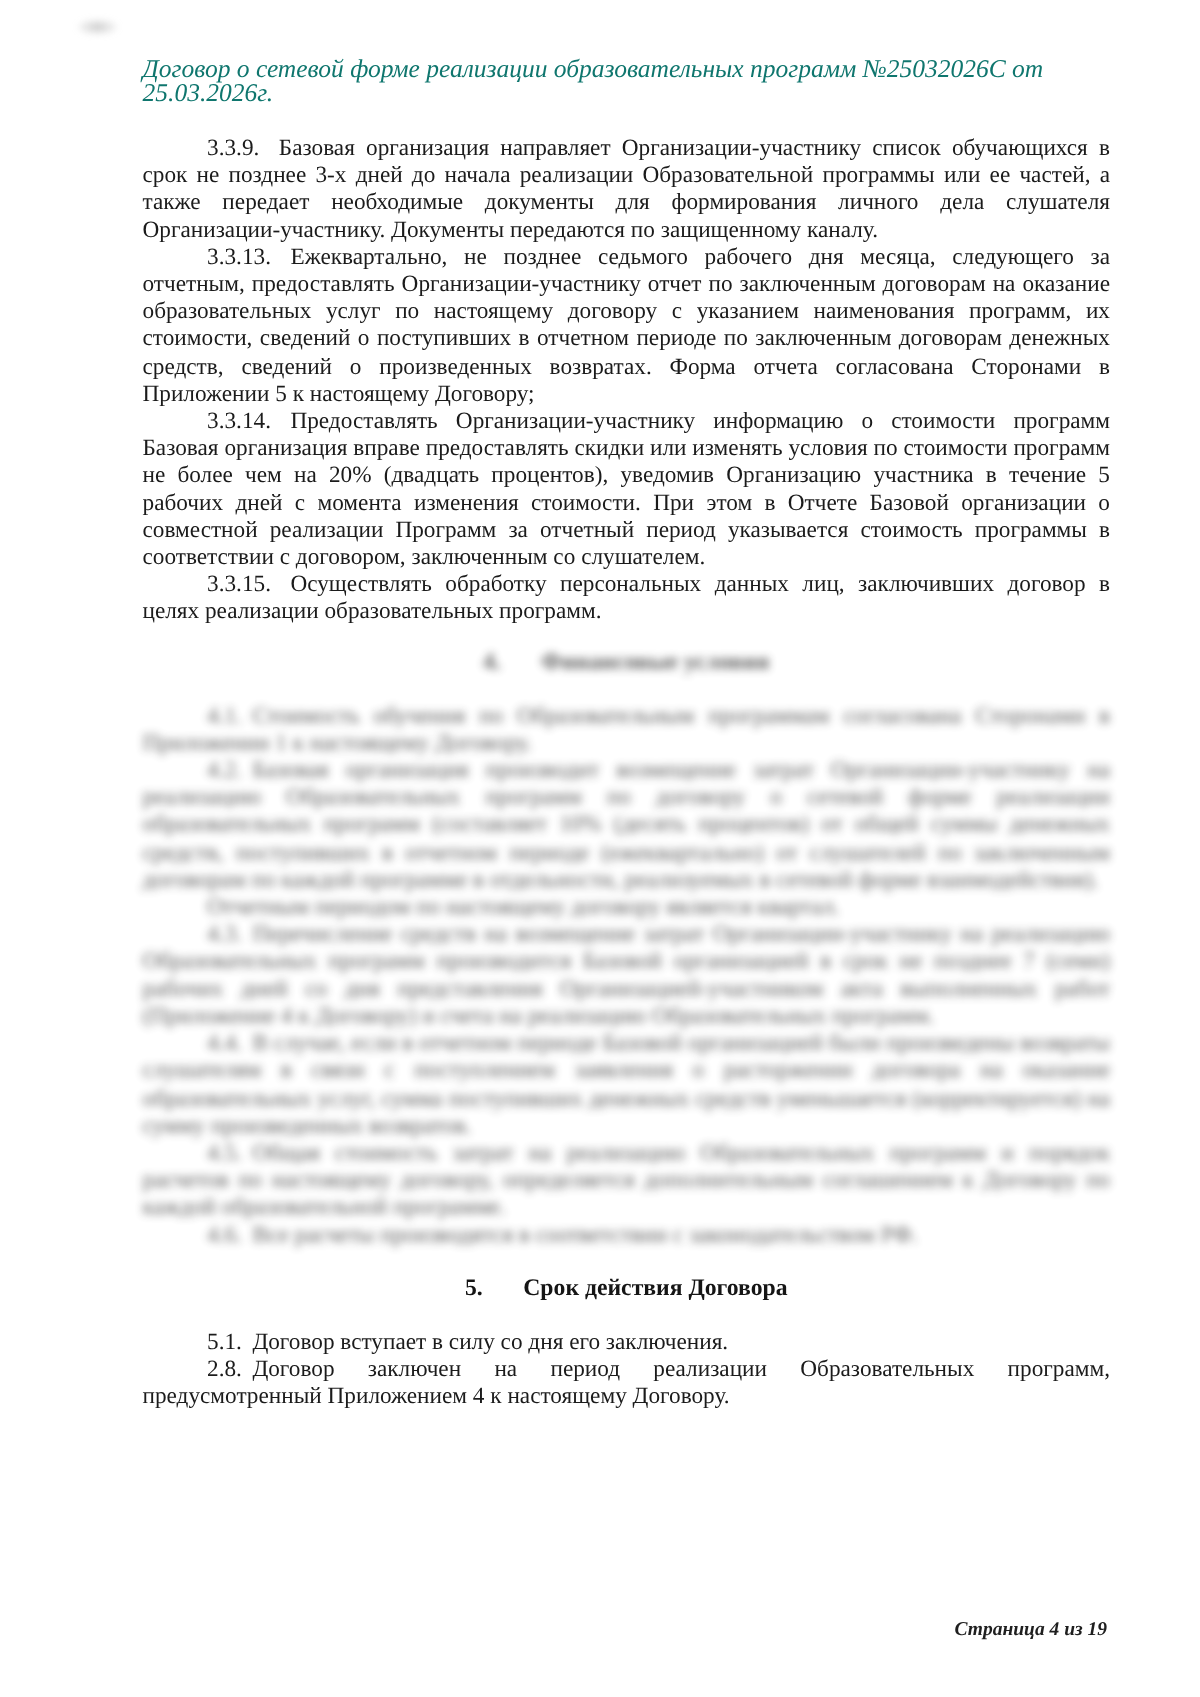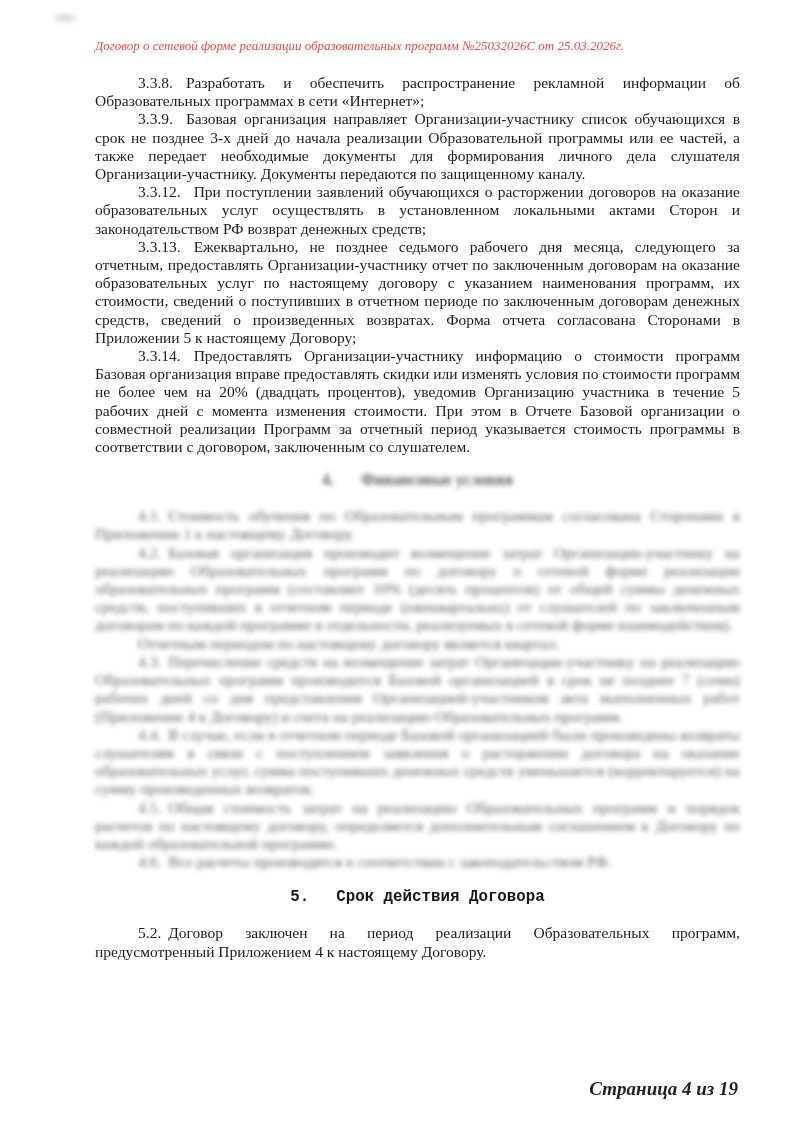--- a/index.html
+++ b/index.html
@@ -14,23 +14,23 @@
     color: #1b1b1b;
   }
   .content {
     position: absolute;
     left: 95px;
     top: 38px;
     width: 645px;
   }
   .doc-header {
     font-style: italic;
-    font-size: 13px;
+    font-size: 17px;
     line-height: 16px;
-    color: #ef4444;
+    color: #0f766e;
     margin-bottom: 20px;
   }
   p.para {
     margin: 0;
     text-align: justify;
     text-indent: 43px;
     font-size: 15.5px;
     line-height: 18.2px;
   }
   .pnum  { margin-right: 13px; }
@@ -43,27 +43,27 @@
     line-height: 20px;
     color: #151515;
   }
   h2.sec .hnum { margin-right: 27px; }
   .blur-wrap {
     filter: blur(2.7px);
     opacity: 0.78;
     color: #2e2e2e;
   }
   .blur-wrap h2.sec { margin-top: 14px; color: #2e2e2e; }
-  .sec5-heading { margin-top: 16px !important; font-family: Liberation Mono, monospace; }
+  .sec5-heading { margin-top: 16px !important; }
   .page-footer {
     position: absolute;
     top: 1078px;
     right: 62px;
     font-style: italic;
-    font-size: 19px;
+    font-size: 13px;
     font-weight: 600;
     color: #1f1f1f;
   }
   .scan-smudge {
     position: absolute;
     left: 50px;
     top: 12px;
     width: 30px;
     height: 12px;
     background: radial-gradient(ellipse at center, rgba(150,150,150,0.5), rgba(150,150,150,0) 70%);
@@ -74,39 +74,39 @@
 <body>
 
 <div class="page">
   <div class="scan-smudge"></div>
 
   <div class="content">
 
     <div class="doc-header">Договор о сетевой форме реализации образовательных программ №25032026С от 25.03.2026г.</div>
 
     <div>
-      <p class="para"><span class="pnum">3.3.8.</span><span>Разработать и обеспечить распространение рекламной информации об Образовательных программах в сети «Интернет»;</span></p>
       <p class="para"><span class="pnum">3.3.9.</span><span>Базовая организация направляет Организации-участнику список обучающихся в срок не позднее 3-х дней до начала реализации Образовательной программы или ее частей, а также передает необходимые документы для формирования личного дела слушателя Организации-участнику. Документы передаются по защищенному каналу.</span></p>
-      <p class="para"><span class="pnum">3.3.12.</span><span>При поступлении заявлений обучающихся о расторжении договоров на оказание образовательных услуг осуществлять в установленном локальными актами Сторон и законодательством РФ возврат денежных средств;</span></p>
       <p class="para"><span class="pnum">3.3.13.</span><span>Ежеквартально, не позднее седьмого рабочего дня месяца, следующего за отчетным, предоставлять Организации-участнику отчет по заключенным договорам на оказание образовательных услуг по настоящему договору с указанием наименования программ, их стоимости, сведений о поступивших в отчетном периоде по заключенным договорам денежных средств, сведений о произведенных возвратах. Форма отчета согласована Сторонами в Приложении 5 к настоящему Договору;</span></p>
       <p class="para"><span class="pnum">3.3.14.</span><span>Предоставлять Организации-участнику информацию о стоимости программ Базовая организация вправе предоставлять скидки или изменять условия по стоимости программ не более чем на 20% (двадцать процентов), уведомив Организацию участника в течение 5 рабочих дней с момента изменения стоимости. При этом в Отчете Базовой организации о совместной реализации Программ за отчетный период указывается стоимость программы в соответствии с договором, заключенным со слушателем.</span></p>
+      <p class="para"><span class="pnum">3.3.15.</span><span>Осуществлять обработку персональных данных лиц, заключивших договор в целях реализации образовательных программ.</span></p>
     </div>
 
     <div class="blur-wrap">
       <h2 class="sec"><span class="hnum">4.</span><span>Финансовые условия</span></h2>
       <p class="para"><span class="pnum pnum-sm">4.1.</span><span>Стоимость обучения по Образовательным программам согласована Сторонами в Приложении 1 к настоящему Договору.</span></p>
       <p class="para"><span class="pnum pnum-sm">4.2.</span><span>Базовая организация производит возмещение затрат Организации-участнику на реализацию Образовательных программ по договору о сетевой форме реализации образовательных программ (составляет 10% (десять процентов) от общей суммы денежных средств, поступивших в отчетном периоде (ежеквартально) от слушателей по заключенным договорам по каждой программе в отдельности, реализуемых в сетевой форме взаимодействия).</span></p>
       <p class="para">Отчетным периодом по настоящему договору является квартал.</p>
       <p class="para"><span class="pnum pnum-sm">4.3.</span><span>Перечисление средств на возмещение затрат Организации-участнику на реализацию Образовательных программ производится Базовой организацией в срок не позднее 7 (семи) рабочих дней со дня представления Организацией-участником акта выполненных работ (Приложение 4 к Договору) и счета на реализацию Образовательных программ.</span></p>
       <p class="para"><span class="pnum pnum-sm">4.4.</span><span>В случае, если в отчетном периоде Базовой организацией были произведены возвраты слушателям в связи с поступлением заявления о расторжении договора на оказание образовательных услуг, сумма поступивших денежных средств уменьшается (корректируется) на сумму произведенных возвратов.</span></p>
       <p class="para"><span class="pnum pnum-sm">4.5.</span><span>Общая стоимость затрат на реализацию Образовательных программ и порядок расчетов по настоящему договору, определяется дополнительным соглашением к Договору по каждой образовательной программе.</span></p>
       <p class="para"><span class="pnum pnum-sm">4.6.</span><span>Все расчеты производятся в соответствии с законодательством РФ.</span></p>
     </div>
 
     <div>
       <h2 class="sec sec5-heading"><span class="hnum">5.</span><span>Срок действия Договора</span></h2>
-      <p class="para"><span class="pnum pnum-sm">5.2.</span><span>Договор заключен на период реализации Образовательных программ, предусмотренный Приложением 4 к настоящему Договору.</span></p>
+      <p class="para"><span class="pnum pnum-sm">5.1.</span><span>Договор вступает в силу со дня его заключения.</span></p>
+      <p class="para"><span class="pnum pnum-sm">2.8.</span><span>Договор заключен на период реализации Образовательных программ, предусмотренный Приложением 4 к настоящему Договору.</span></p>
     </div>
 
   </div>
 
   <div class="page-footer">Страница 4 из 19</div>
 </div>
 
 </body></html>

